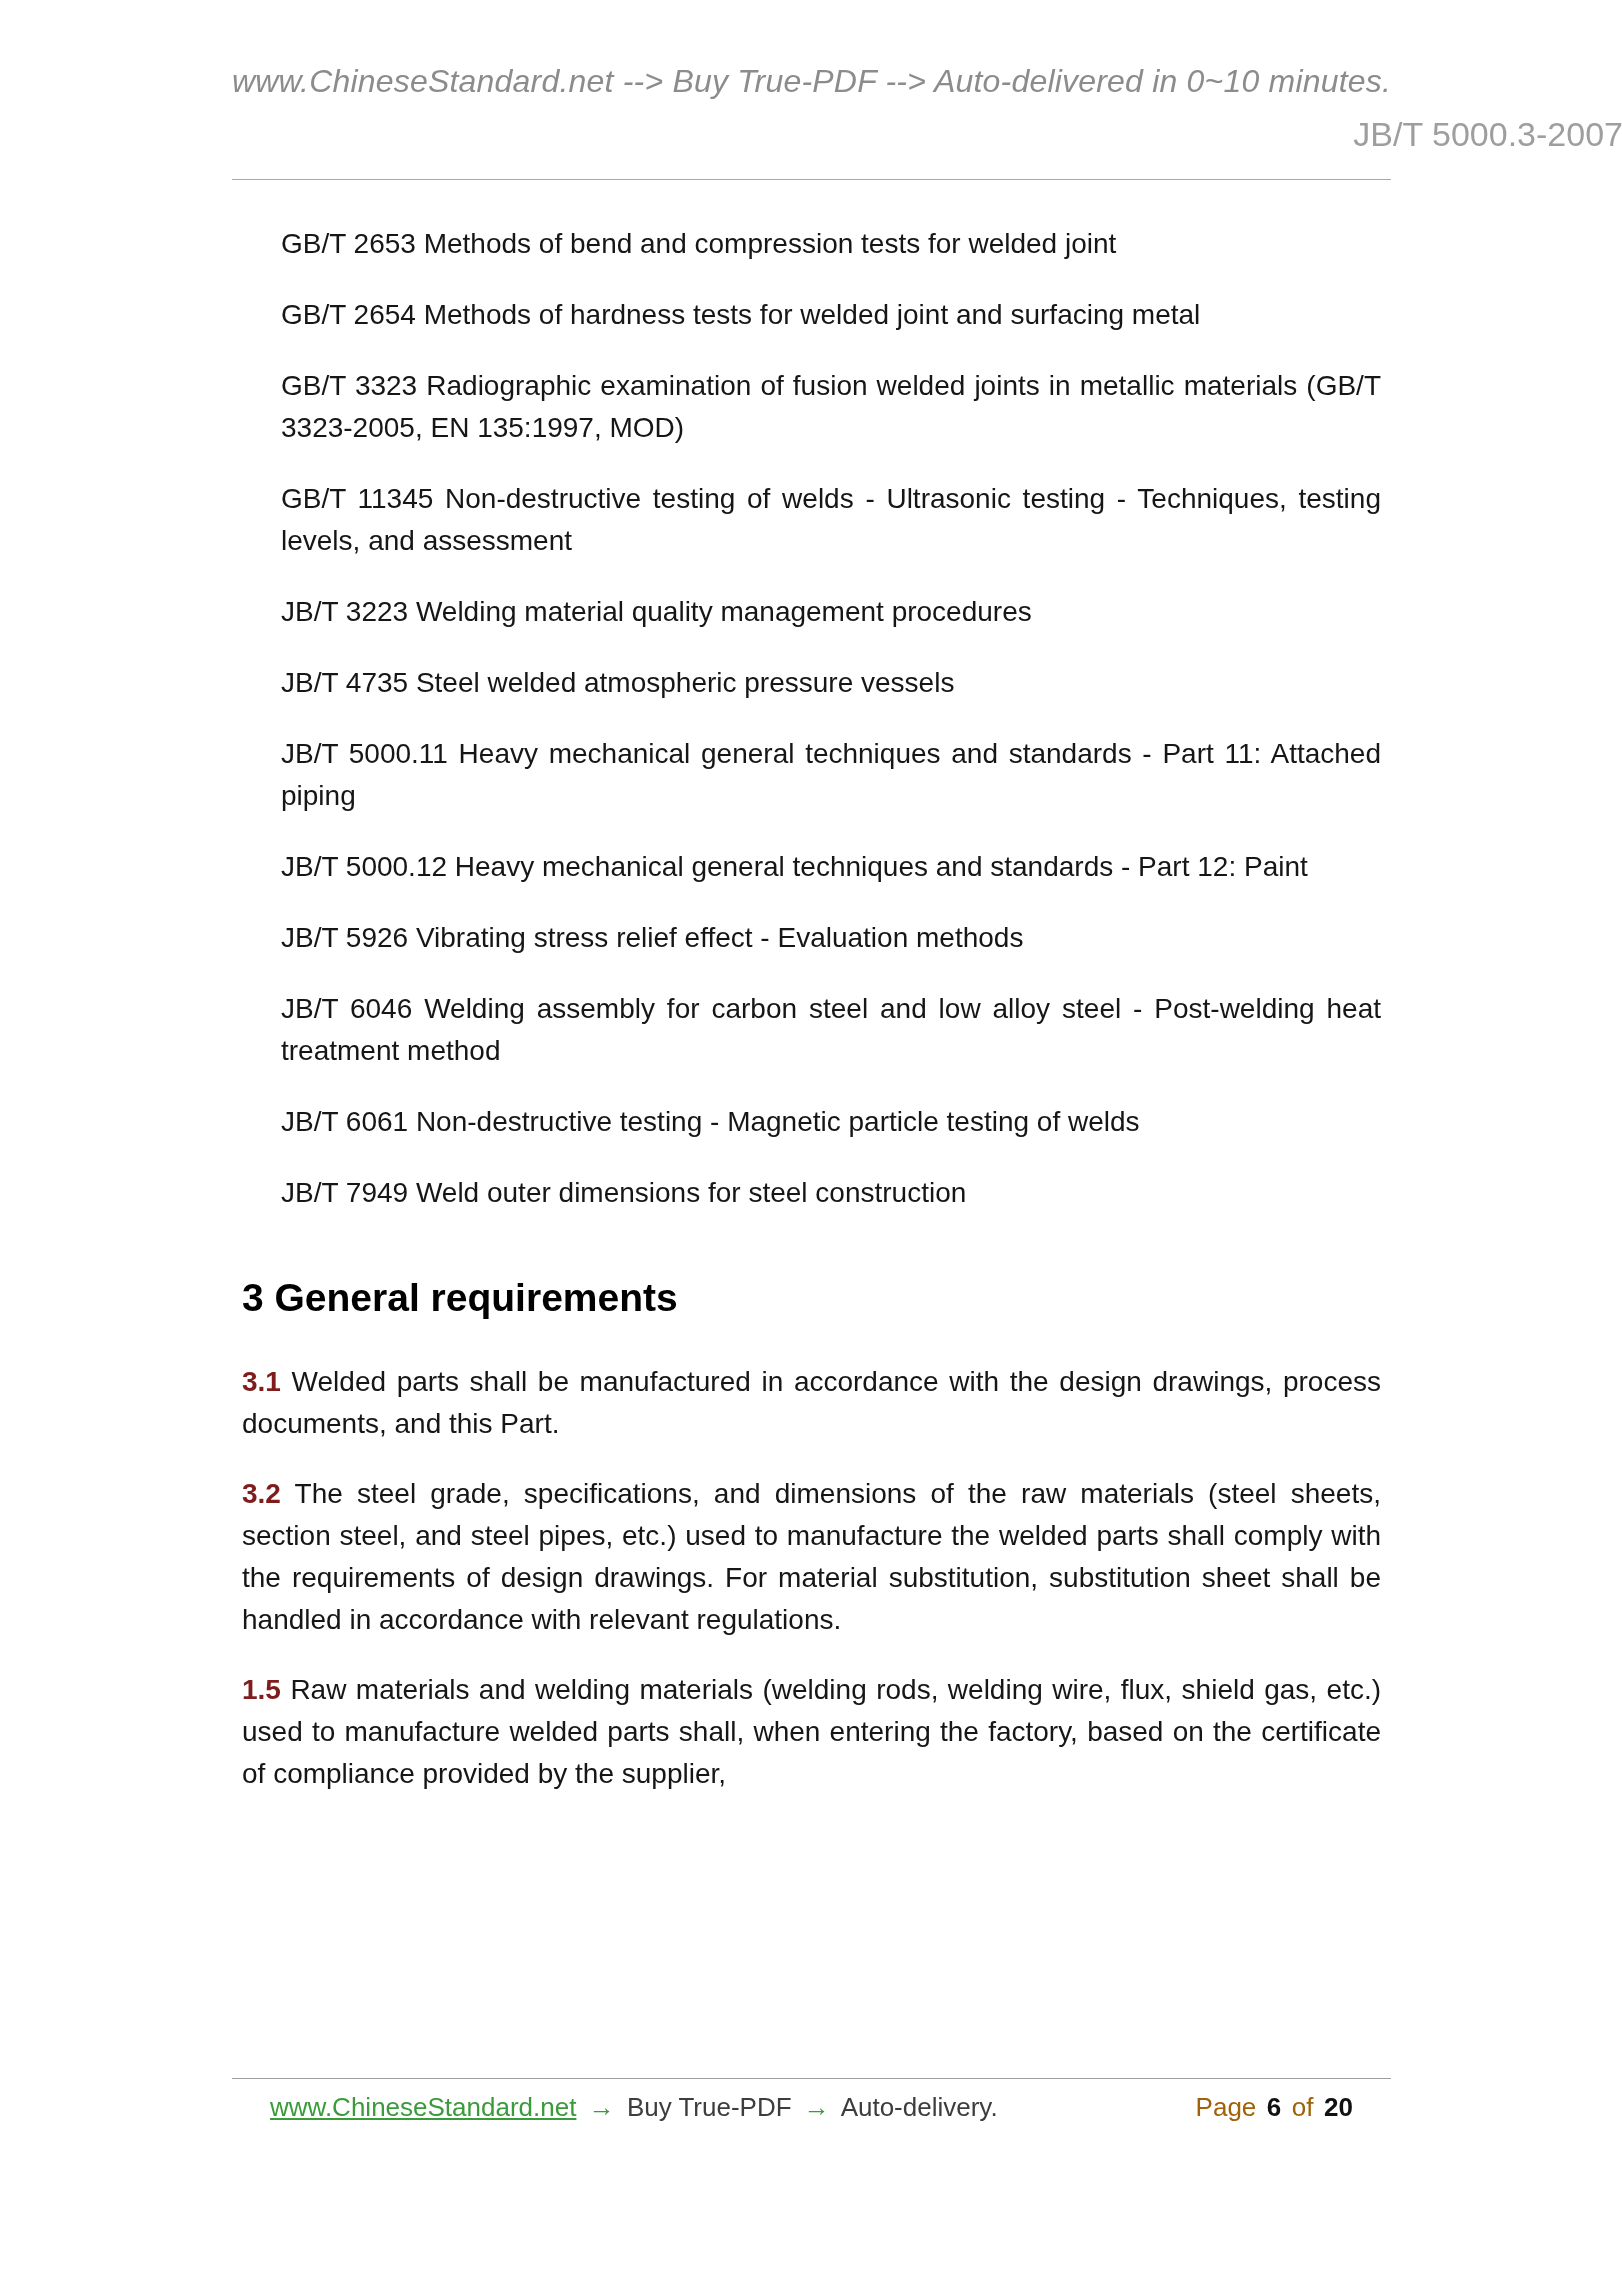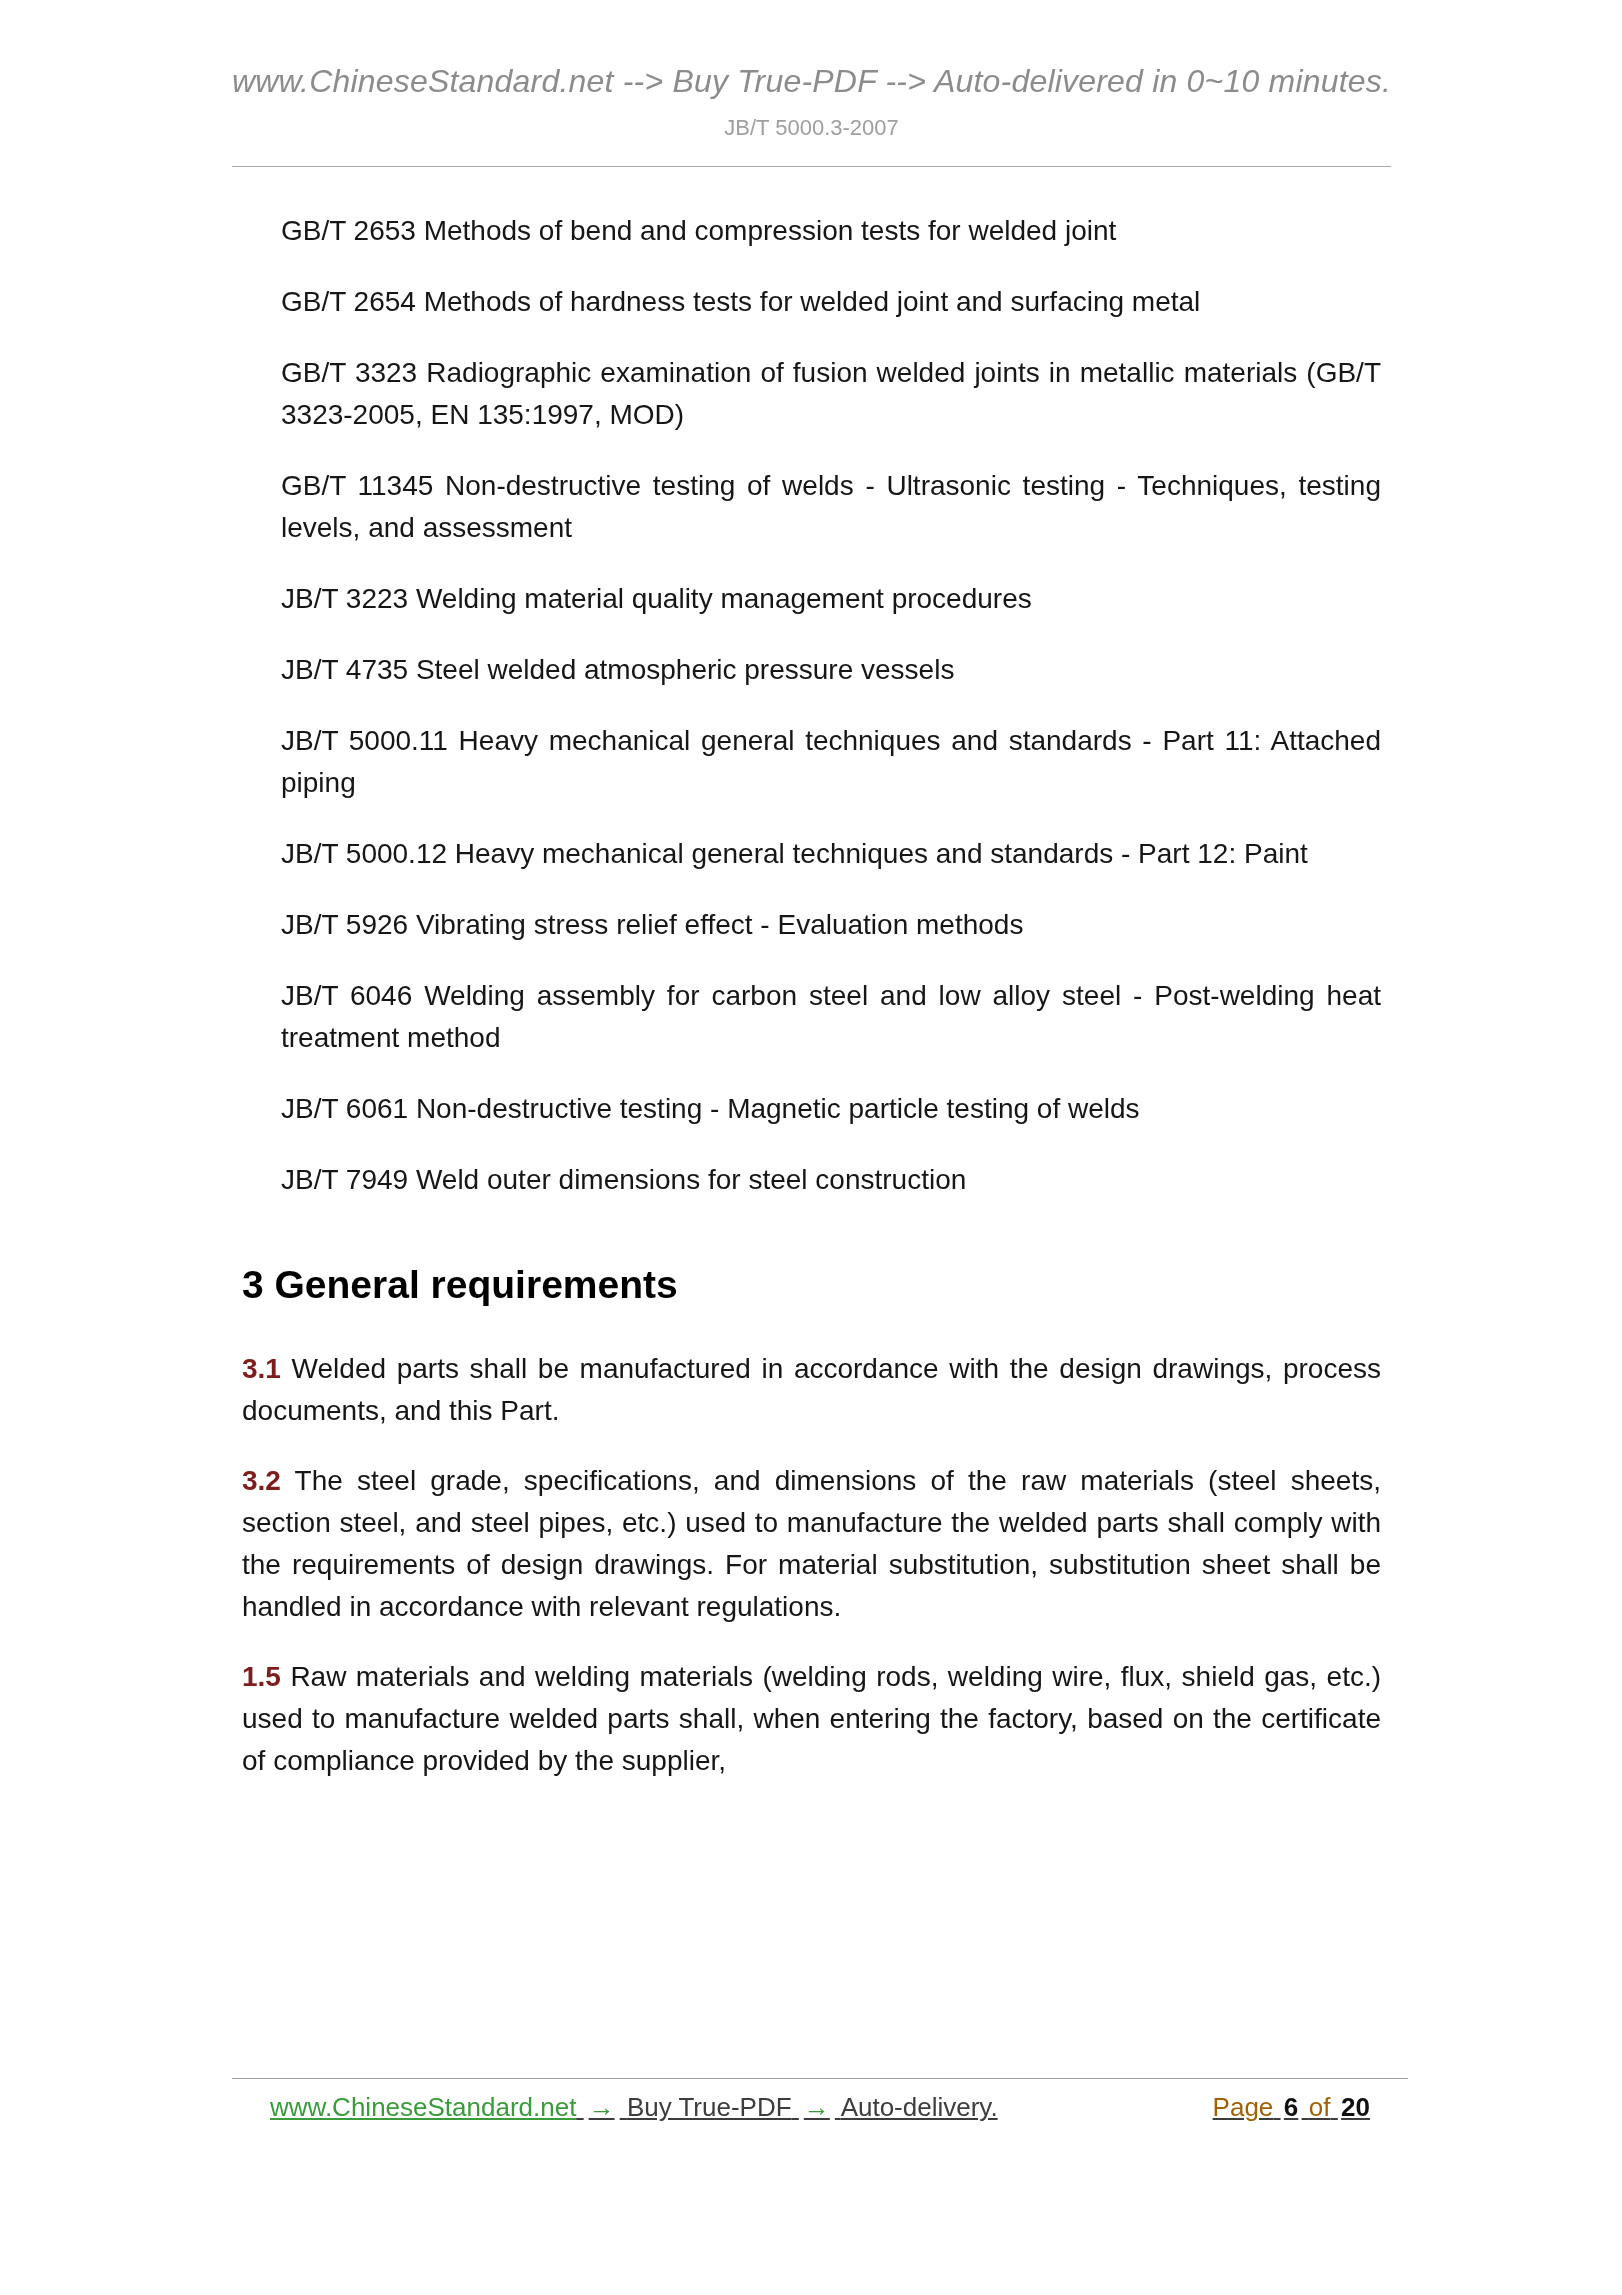--- a/index.html
+++ b/index.html
@@ -23,22 +23,23 @@
     text-align: center;
   }
   .header-line1 {
     font-size: 32px;
     color: #8c8c8c;
     letter-spacing: 0.2px;
     font-style: italic;
   }
   .header-line2 {
     margin-top: 15px;
-    font-size: 22px;
+    font-size: 34px;
     color: #9e9e9e;
+    text-align: right;
   }
   .header-divider {
     margin: 25px 232px 0 232px;
     border: 0;
     border-top: 1.7px solid #aaaaaa;
     height: 0;
   }
   
   .content {
     margin: 43px 242px 12px 242px;
@@ -63,30 +64,29 @@
     margin: 28px 0;
   }
   .para strong {
     font-weight: 700;
     color: #7f1d1d;
   }
   
   .footer {
     position: absolute;
     left: 232px;
-    right: 215px;
+    right: 232px;
     top: 2078px;
     border-top: 1.7px solid #9e9e9e;
     padding: 13.3px 38px 0 38px;
     display: flex;
     justify-content: space-between;
     align-items: baseline;
     font-size: 26px;
     color: #3d3d3d;
-    text-decoration: underline;
   }
   .footer-left span, .footer-right span {
     display: inline;
   }
   .footer-link {
     color: #3a9b3a;
     text-decoration: underline;
     cursor: pointer;
   }
   .arrow {

